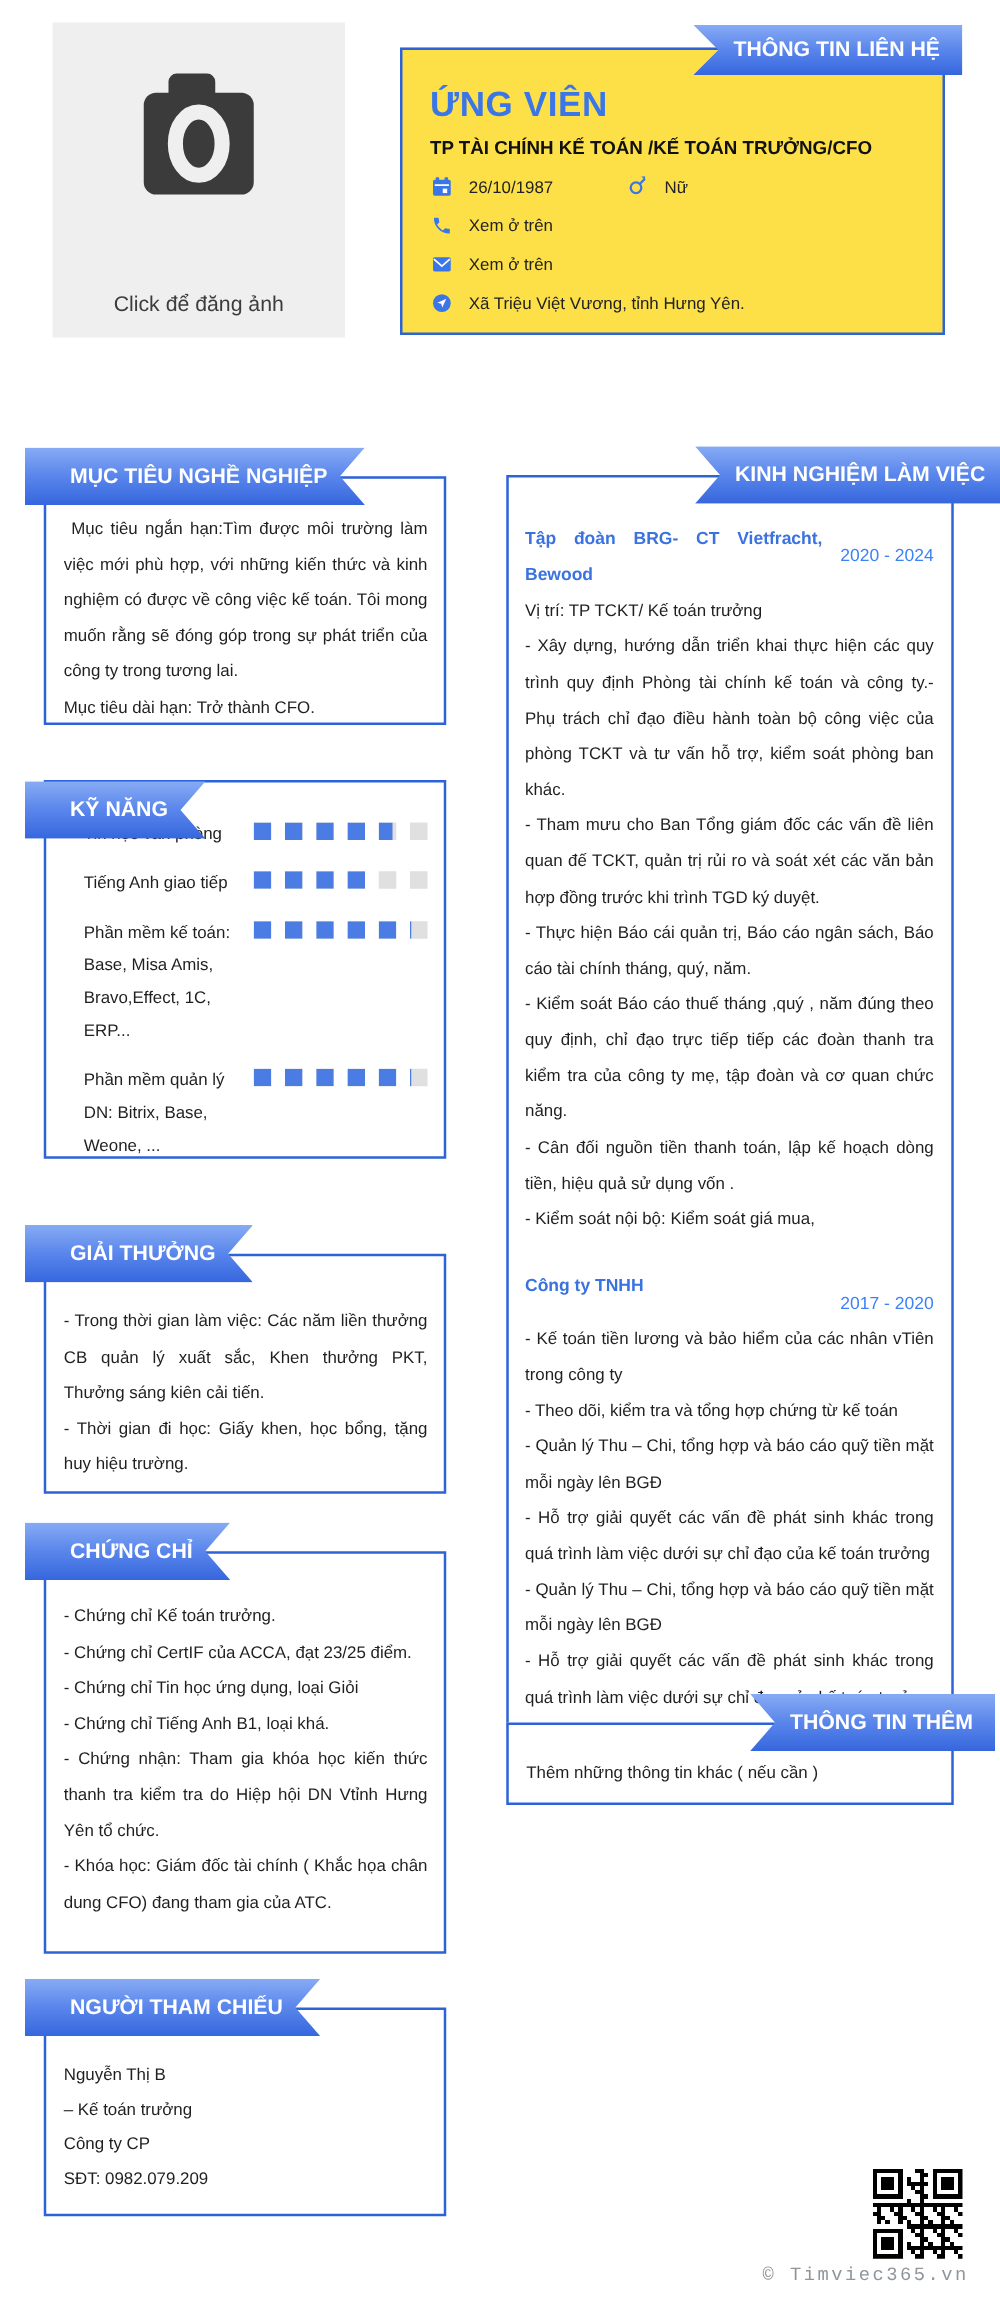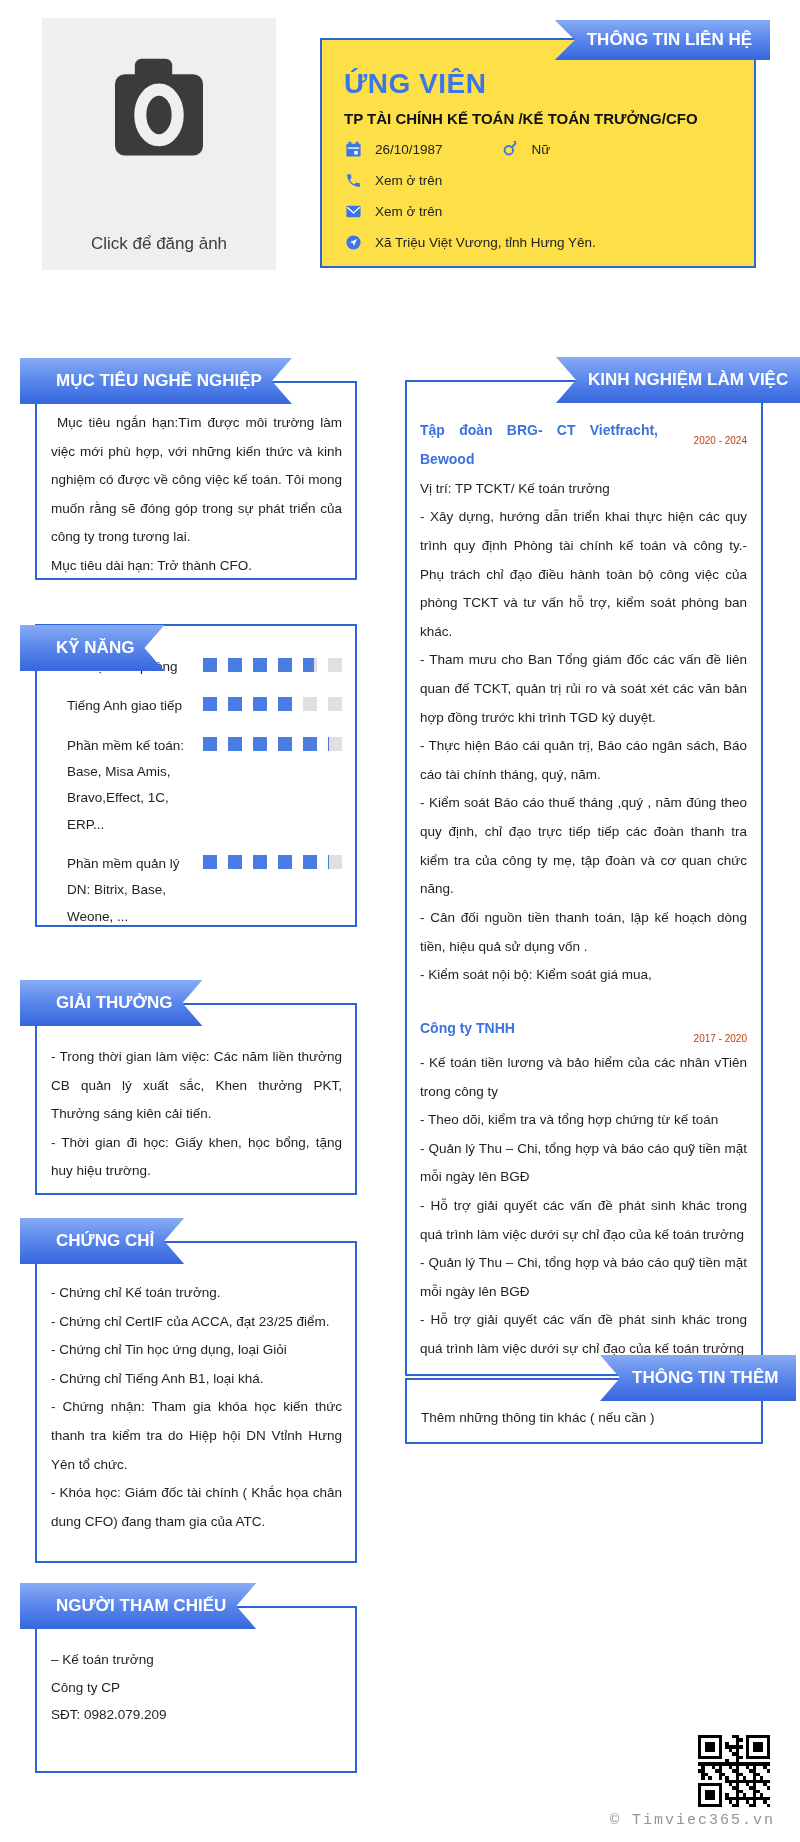--- a/index.html
+++ b/index.html
@@ -42,21 +42,21 @@
   .skill-bar{display:flex;gap:11px;margin-top:4px;}
   .seg{position:relative;width:14px;height:14px;background:#e0e0e0;display:inline-block;overflow:hidden;}
   .seg-fill{position:absolute;left:0;top:0;bottom:0;background:#4a7ce4;display:block;}
 
   
   .exp-body{padding:34px 14px 10px 13px;font-size:13.5px;line-height:2.12;text-align:justify;}
   .job{margin-top:0;}
   .job + .job{margin-top:24px;}
   .job-head{display:flex;align-items:flex-start;}
   .job-company{width:238px;color:#3a72e0;font-weight:bold;font-size:14px;line-height:2.1;text-align:justify;}
-  .job-period{margin-left:auto;padding-top:14px;font-size:10px;color:#c2410c;white-space:nowrap;}
+  .job-period{margin-left:auto;padding-top:14px;font-size:14px;color:#3b82f6;white-space:nowrap;}
   .job-position{margin:0;}
   .job-bullets p{margin:0;}
 
   
   .watermark{position:absolute;right:25px;top:1812px;font-family:"Liberation Mono","DejaVu Sans Mono",monospace;
     font-size:15px;letter-spacing:2px;color:#8f969c;}
   .qr{position:absolute;left:698px;top:1735px;width:72px;height:72px;}
 
   .lines p{margin:0;}
 </style>
@@ -280,20 +280,21 @@
       </div>
   </div>
 
   <div class="banner banner-left" style="left:20px;top:1583px;">
     <span>NGƯỜI THAM CHIẾU</span>
     <span class="fold"></span>
   </div>
   <div class="sec-box" style="left:35px;top:1606px;width:322px;height:167px;">
     <div class="sec-body lines" style="padding-top:38px;line-height:2.05;text-align:left;">
 
+    <p>Nguyễn Thị B</p>
         <p>– Kế toán trưởng</p>
         <p>Công ty CP</p>
         <p>SĐT: 0982.079.209</p>
       </div>
   </div>
 
   <div class="banner banner-right" style="left:556px;top:357px;">
     <span>KINH NGHIỆM LÀM VIỆC</span>
     <span class="fold"></span>
   </div>

